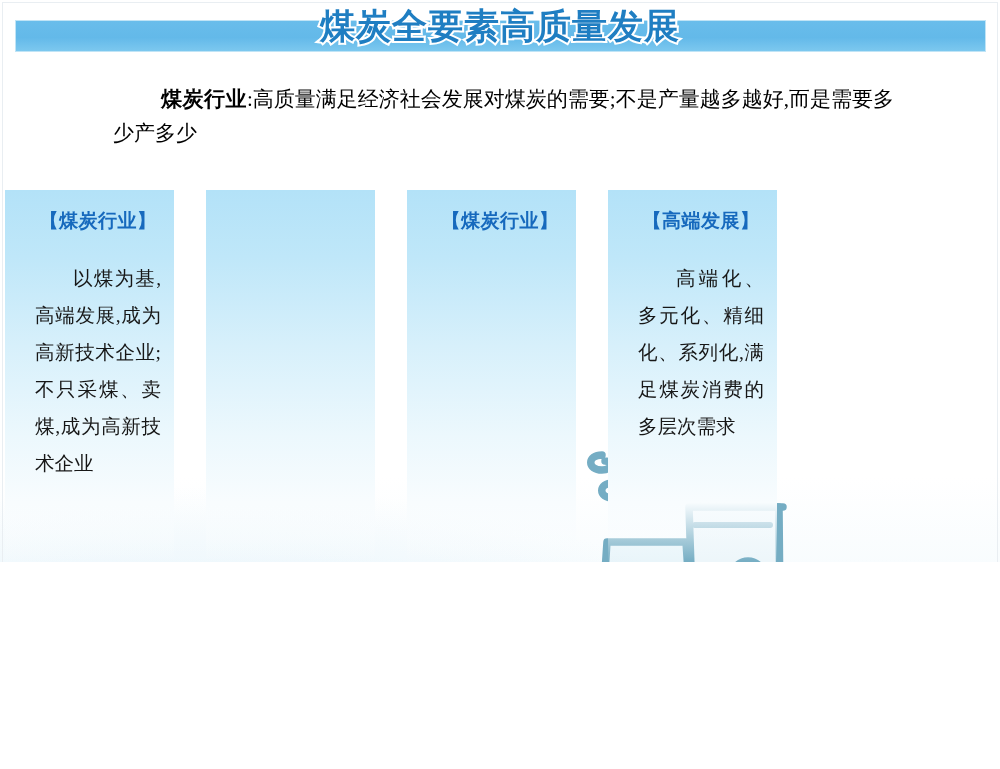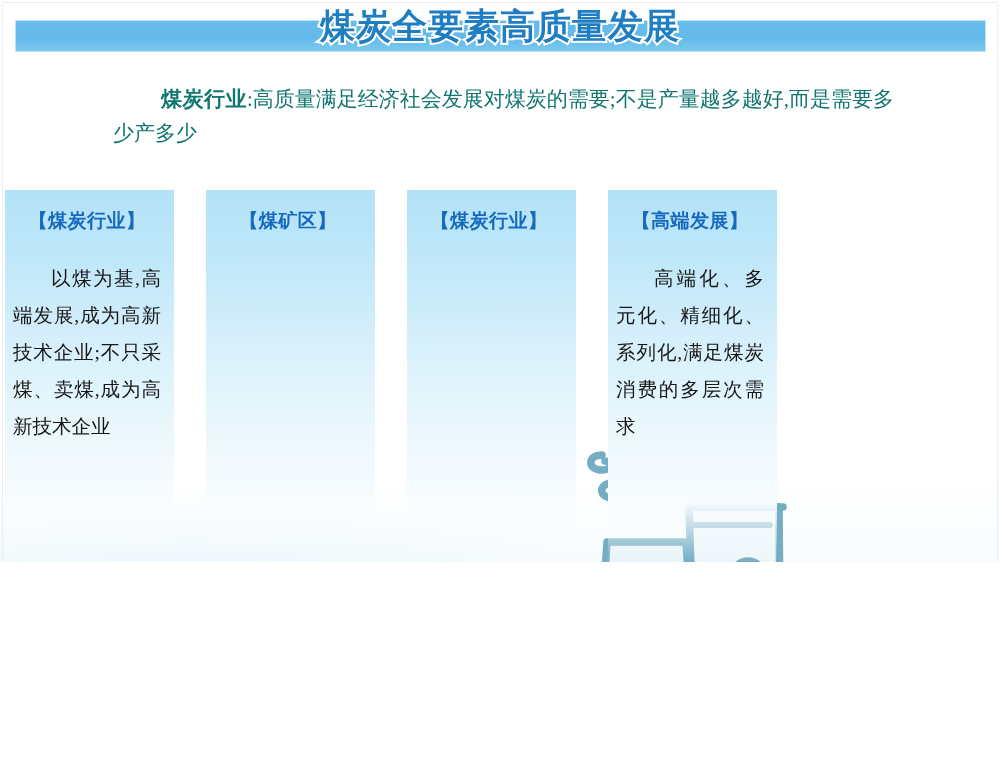--- a/index.html
+++ b/index.html
@@ -69,21 +69,21 @@
 
   
   .lede {
     position: absolute;
     left: 113px;
     top: 82px;
     width: 790px;
     font-family: "Liberation Serif", "DejaVu Serif", serif;
     font-size: 21px;
     line-height: 34px;
-    color: #0f766e;
+    color: #000000;
     text-indent: 48px;
   }
   .lede b {
     font-weight: bold;
     letter-spacing: 0.5px;
   }
   .lede .lede-body { font-weight: normal; }
 
   
   .cards {
@@ -100,21 +100,21 @@
     min-height: 310px;
     background: linear-gradient(180deg,
         #b3e2f8 0%,
         #bfe7f9 18%,
         #d7f0fb 42%,
         #ecf8fd 66%,
         #f8fcfe 84%,
         rgba(255,255,255,0) 100%);
     position: relative;
     box-sizing: border-box;
-    padding: 18px 13px 16px 8px;
+    padding: 18px 13px 16px 30px;
   }
   .card.tall { min-height: 372px; }
   .card-title {
     font-size: 19px;
     line-height: 26px;
     font-weight: bold;
     color: #1669bd;
     text-align: center;
     white-space: nowrap;
     letter-spacing: 0.5px;
@@ -177,21 +177,20 @@
   </div>
 
   <div class="cards">
 
     <div class="card tall">
       <div class="card-title">【煤炭行业】</div>
       <div class="card-body">以煤为基,高端发展,成为高新技术企业;不只采煤、卖煤,成为高新技术企业</div>
     </div>
 
     <div class="card tall">
-      <div class="card-title">【煤矿区】</div>
     </div>
 
 
     <div class="card">
       <div class="card-title">【煤炭行业】</div>
     </div>
 
     <div class="card tall">
       <div class="card-title">【高端发展】</div>
       <div class="card-body">高端化、多元化、精细化、系列化,满足煤炭消费的多层次需求</div>

